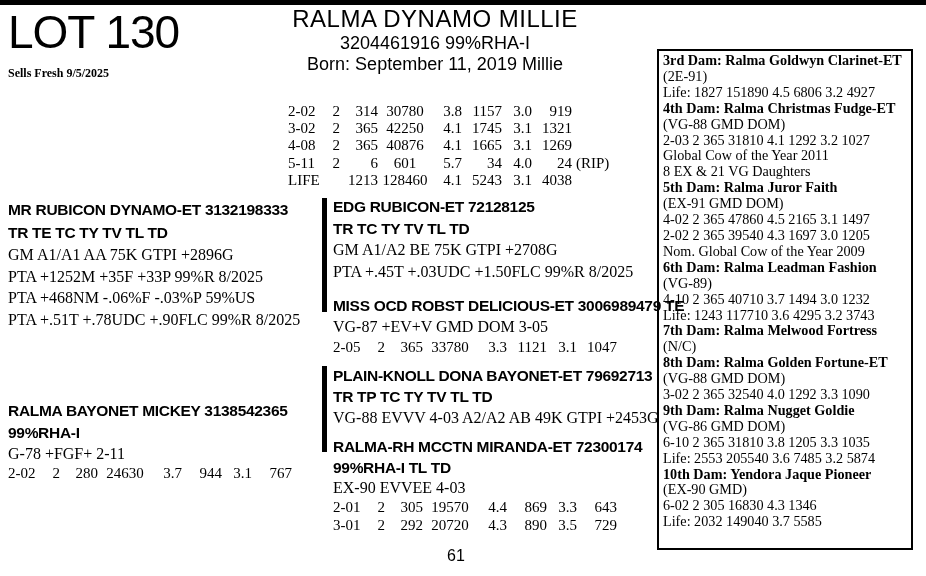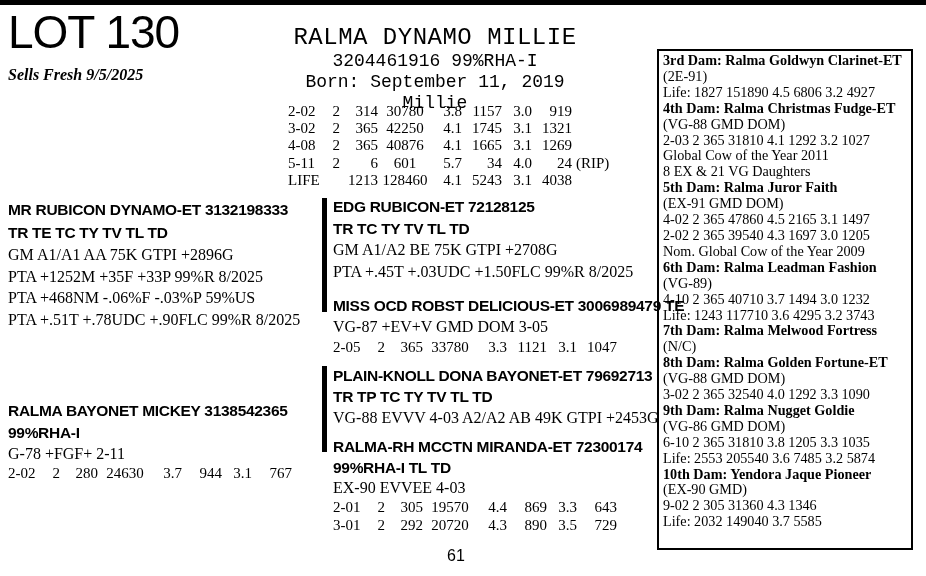--- a/index.html
+++ b/index.html
@@ -7,21 +7,21 @@
     width:926px;height:576px;position:relative;background:#ffffff;color:#000;
     font-family:"Liberation Serif",serif;overflow:hidden;
   }
   .abs{position:absolute;}
   .sans{font-family:"Liberation Sans",sans-serif;}
   .serif{font-family:"Liberation Serif",serif;}
   .bold{font-weight:bold;}
   .rule{background:#000;}
   
   .lot-title{font-size:46px;line-height:1.05;letter-spacing:-1px;}
-  .sells{font-size:16px;font-weight:bold;font-style:italic;}
+  .sells{font-size:12px;font-weight:bold;}
   .head-center{text-align:center;}
   .animal-name{font-size:24px;letter-spacing:.5px;}
   .head-sub{font-size:18px;line-height:21px;}
   
   .statrow{white-space:nowrap;font-size:15px;}
   .statrow span{display:inline-block;}
   .c0{width:34px;text-align:left;}
   .c1{width:18px;text-align:right;}
   .c2{width:38px;text-align:right;}
   .c3{width:54px;text-align:center;}
@@ -48,21 +48,21 @@
   .pagenum{font-size:16px;}
 </style>
 </head>
 <body>
 
 <div class="abs rule" style="left:0;top:3;width:926px;height:5px;"></div>
 
 <div class="abs sans lot-title" style="left:8px;top:8px;">LOT 130</div>
 <div class="abs serif sells" style="left:8px;top:66px;">Sells Fresh 9/5/2025</div>
 
-<div class="abs sans head-center" style="left:270px;top:24px;width:330px;font-family:Liberation Mono, monospace;">
+<div class="abs sans head-center" style="left:270px;top:5px;width:330px;">
   <div class="animal-name">RALMA DYNAMO MILLIE</div>
   <div class="head-sub">3204461916 99%RHA-I</div>
   <div class="head-sub">Born: September 11, 2019 Millie</div>
 </div>
 
 <div class="abs lact" style="left:288px;top:103px;">
   <div>
       <div class="statrow"><span class="c0">2-02</span><span class="c1">2</span><span class="c2">314</span><span class="c3">30780</span><span class="c4">3.8</span><span class="c5">1157</span><span class="c6">3.0</span><span class="c7">919</span><span class="c8"></span></div>
       <div class="statrow"><span class="c0">3-02</span><span class="c1">2</span><span class="c2">365</span><span class="c3">42250</span><span class="c4">4.1</span><span class="c5">1745</span><span class="c6">3.1</span><span class="c7">1321</span><span class="c8"></span></div>
       <div class="statrow"><span class="c0">4-08</span><span class="c1">2</span><span class="c2">365</span><span class="c3">40876</span><span class="c4">4.1</span><span class="c5">1665</span><span class="c6">3.1</span><span class="c7">1269</span><span class="c8"></span></div>
@@ -148,18 +148,18 @@
       <div class="rp-line">(N/C)</div>
       <div class="rp-line bold">8th Dam: Ralma Golden Fortune-ET</div>
       <div class="rp-line">(VG-88 GMD DOM)</div>
       <div class="rp-line">3-02 2 365 32540 4.0 1292 3.3 1090</div>
       <div class="rp-line bold">9th Dam: Ralma Nugget Goldie</div>
       <div class="rp-line">(VG-86 GMD DOM)</div>
       <div class="rp-line">6-10 2 365 31810 3.8 1205 3.3 1035</div>
       <div class="rp-line">Life: 2553 205540 3.6 7485 3.2 5874</div>
       <div class="rp-line bold">10th Dam: Yendora Jaque Pioneer</div>
       <div class="rp-line">(EX-90 GMD)</div>
-      <div class="rp-line">9-02 2 305 31360 4.3 1346</div>
+      <div class="rp-line">6-02 2 305 16830 4.3 1346</div>
       <div class="rp-line">Life: 2032 149040 3.7 5585</div>
     </div>
 </div>
 
 <div class="abs sans pagenum" style="left:447px;top:547px;">61</div>
 
 </body></html>

